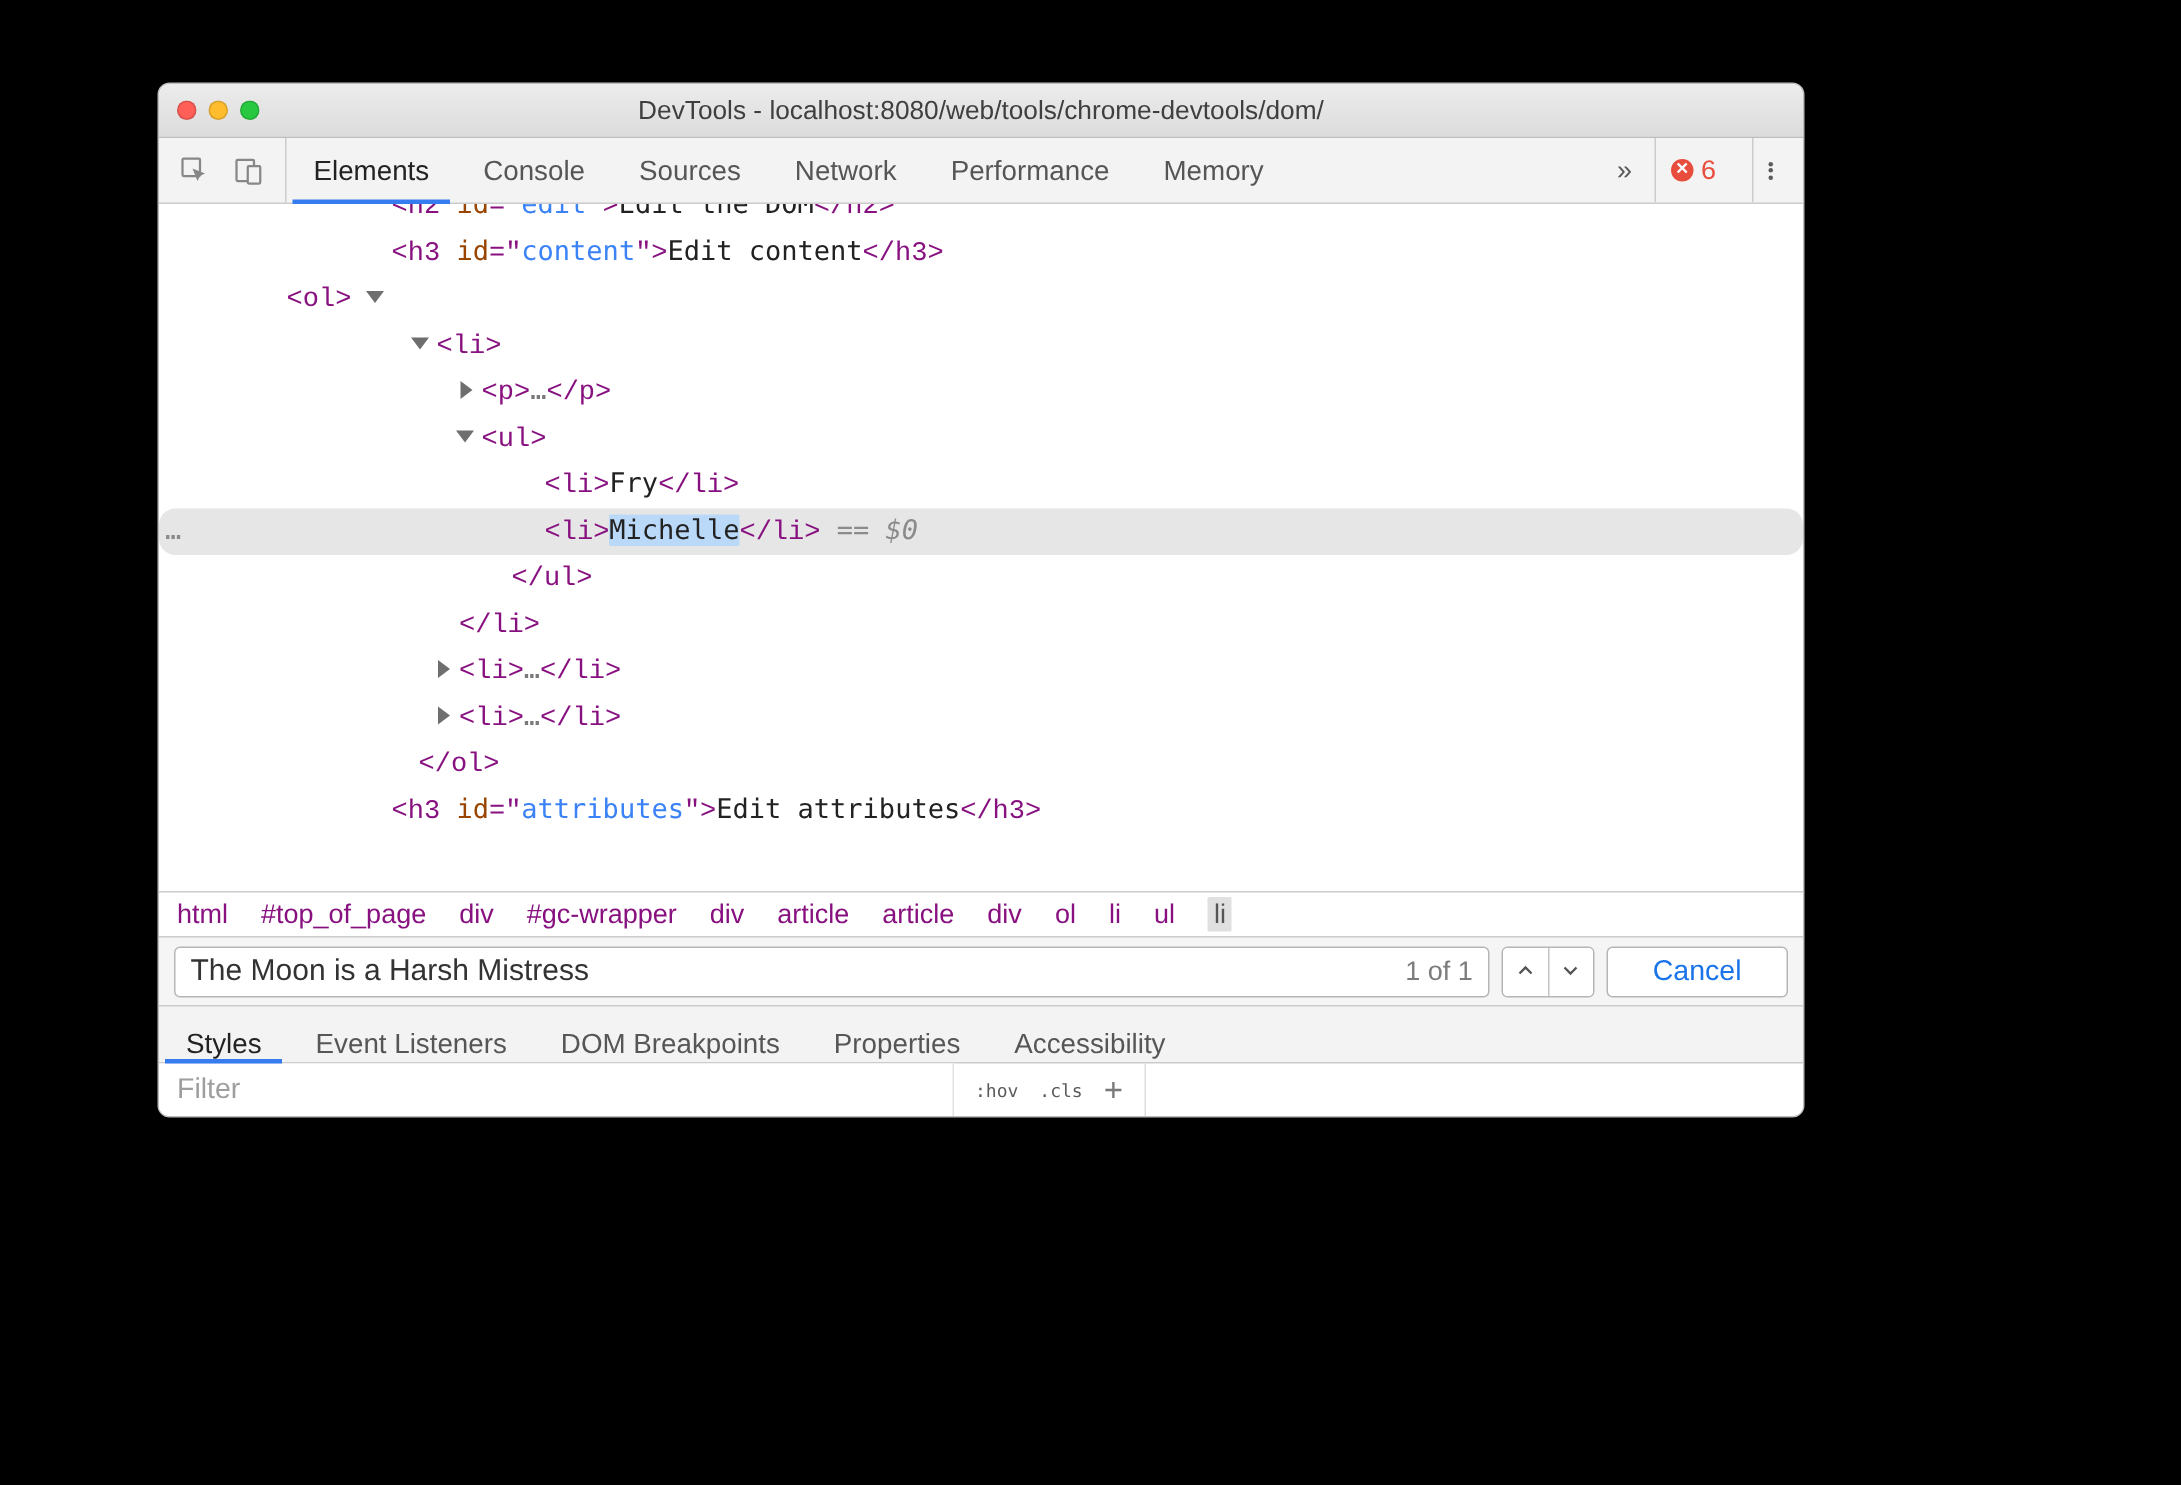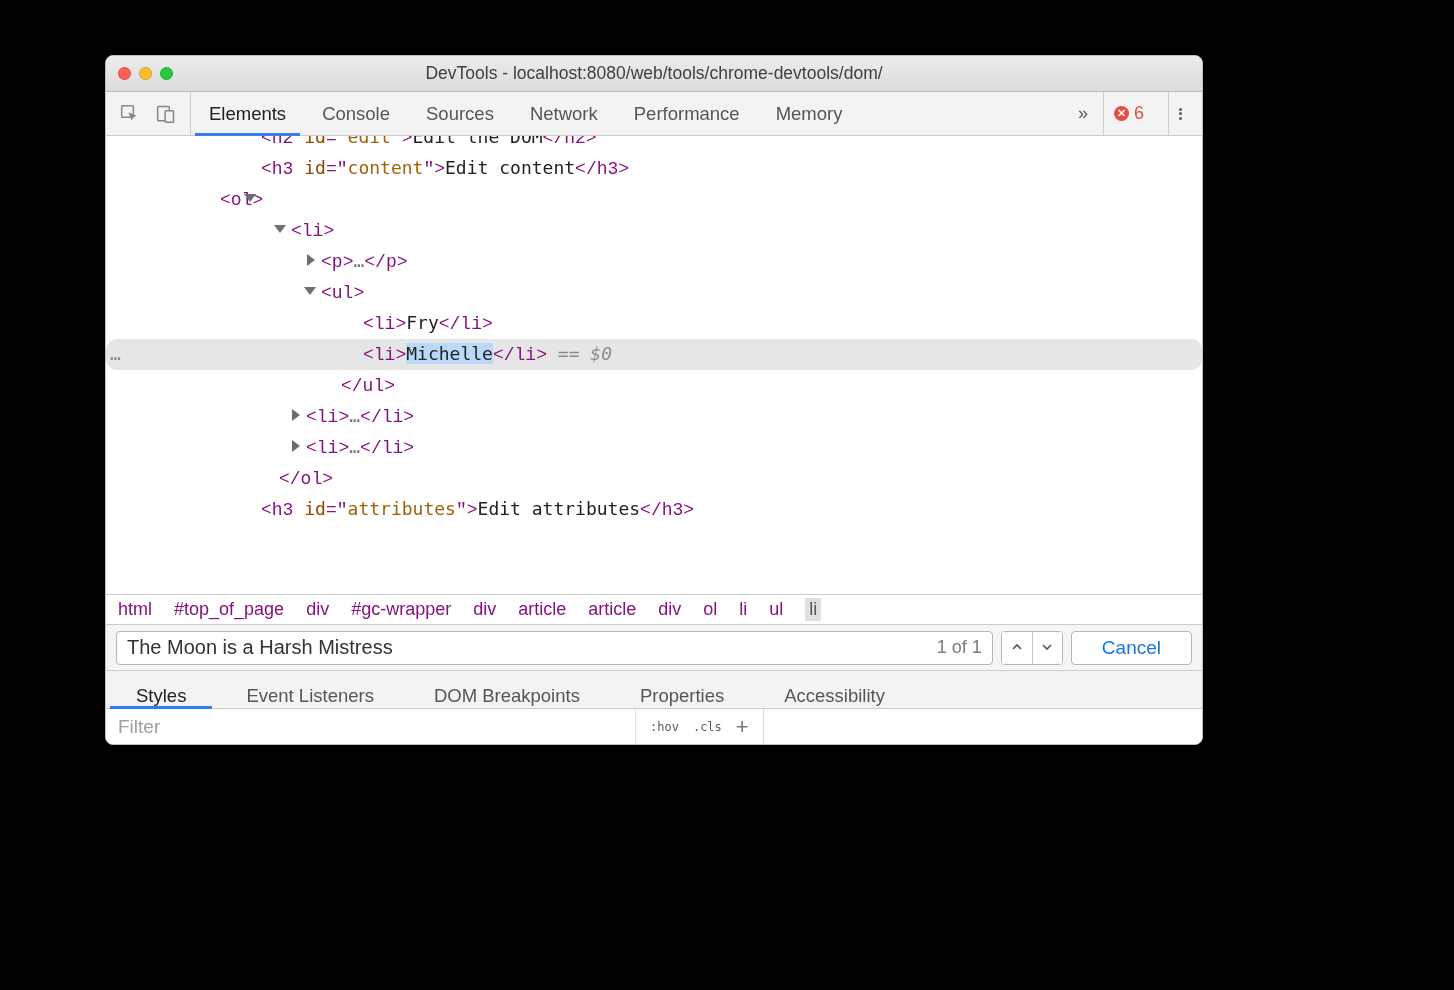--- a/index.html
+++ b/index.html
@@ -94,21 +94,21 @@
   .hl-row { background: #e6e6e6; }
   .hl-row::before {
     content: "…"; position: absolute; left: 4px; color: #8a8a8a; font-size: 18px;
   }
   .hl-text { background: #bad9f8; border-radius: 1px; }
   .arrow { position: absolute; width: 0; height: 0; }
   .arrow.d { border-left: 6px solid transparent; border-right: 6px solid transparent; border-top: 8px solid #6e6e6e; }
   .arrow.r { border-top: 6px solid transparent; border-bottom: 6px solid transparent; border-left: 8px solid #6e6e6e; }
   .c-tag { color: #881180; font-family: Liberation Mono, monospace; }
   .c-attn { color: #994500; }
-  .c-attv { color: #a16207; }
+  .c-attv { color: #3b82f6; }
   .c-txt { color: #222; }
   .c-ell { color: #7a7a7a; }
   .c-faint { color: #8b8b8b; font-style: italic; }
 
   .breadcrumbs {
     height: 30px; border-top: 1px solid #ccc; background: #fff;
     display: flex; align-items: center; gap: 22px; padding: 0 12px;
     font-size: 18px; color: #881180;
     font-family: -apple-system, BlinkMacSystemFont, Arial, sans-serif;
   }
@@ -136,21 +136,21 @@
   .search-nav button + button { border-left: 1px solid #c4c4c4; }
   .cancel-btn {
     height: 34px; padding: 0 30px; border: 1px solid #b6b6b6; border-radius: 4px;
     background: #fff; color: #1a73e8; font-size: 19px;
   }
 
   .subtab-row {
     height: 38px; border-top: 1px solid #ccc; background: #f3f3f3;
     display: flex; align-items: stretch; font-size: 18.5px;
   }
-  .subtab { padding: 0 30px; display: flex; align-items: center; color: #565656; position: relative; margin-top: 12px; }
+  .subtab { padding: 0 18px; display: flex; align-items: center; color: #565656; position: relative; margin-top: 12px; }
   .subtab.active { color: #222; }
   .subtab.active::after { content:""; position:absolute; left:4px; right:4px; bottom:-1px; height:3px; background:#367cf1; }
 
   .styles-row {
     height: 36px; border-top: 1px solid #ccc; display:flex; background:#fff;
   }
   .filter-input {
     flex: 0 0 530px; border: none; outline: none; padding: 0 12px;
     font-size: 19px; color: #000000; border-right: 1px solid #e2e2e2;
   }
@@ -217,21 +217,21 @@
   <div class="dom-panel">
     <div class="dom-scroll">
       <div class="dom-line" style="padding-left:155px; margin-top:-14px;">
         <span class="c-tag">&lt;<span>h2</span></span>
         <span class="c-attn"> <span>id</span></span><span class="c-tag">="</span><span class="c-attv">edit</span><span class="c-tag">"&gt;</span><span class="c-txt">Edit the DOM</span><span class="c-tag">&lt;<span>/h2</span>&gt;</span>
       </div>
       <div class="dom-line" style="padding-left:155px;">
         <span class="c-tag">&lt;<span>h3</span></span>
         <span class="c-attn"> <span>id</span></span><span class="c-tag">="</span><span class="c-attv">content</span><span class="c-tag">"&gt;</span><span class="c-txt">Edit content</span><span class="c-tag">&lt;<span>/h3</span>&gt;</span>
       </div>
-      <div class="dom-line" style="padding-left:114px;">
+      <div class="dom-line" style="padding-left:85px;">
         <span class="arrow d" style="left:138px; top:10px;"></span>
         <span class="c-tag">&lt;<span>ol</span>&gt;</span>
       </div>
       <div class="dom-line" style="padding-left:185px;">
         <span class="arrow d" style="left:168px; top:10px;"></span>
         <span class="c-tag">&lt;<span>li</span>&gt;</span>
       </div>
       <div class="dom-line" style="padding-left:215px;">
         <span class="arrow r" style="left:201px; top:8px;"></span>
         <span class="c-tag">&lt;<span>p</span>&gt;</span><span class="c-ell">…</span><span class="c-tag">&lt;<span>/p</span>&gt;</span>
@@ -241,20 +241,23 @@
         <span class="c-tag">&lt;<span>ul</span>&gt;</span>
       </div>
       <div class="dom-line" style="padding-left:257px;">
         <span class="c-tag">&lt;<span>li</span>&gt;</span><span class="c-txt">Fry</span><span class="c-tag">&lt;<span>/li</span>&gt;</span>
       </div>
       <div class="dom-line hl-row" style="padding-left:257px;border-radius:11px;">
         <span class="c-tag">&lt;<span>li</span>&gt;</span><span class="c-txt hl-text">Michelle</span><span class="c-tag">&lt;<span>/li</span>&gt;</span><span class="c-faint"> == $0</span>
       </div>
       <div class="dom-line" style="padding-left:235px;">
         <span class="c-tag">&lt;<span>/ul</span>&gt;</span>
+      </div>
+      <div class="dom-line" style="padding-left:200px;">
+        <span class="c-tag">&lt;<span>/li</span>&gt;</span>
       </div>
       <div class="dom-line" style="padding-left:200px;">
         <span class="arrow r" style="left:186px; top:8px;"></span>
         <span class="c-tag">&lt;<span>li</span>&gt;</span><span class="c-ell">…</span><span class="c-tag">&lt;<span>/li</span>&gt;</span>
       </div>
       <div class="dom-line" style="padding-left:200px;">
         <span class="arrow r" style="left:186px; top:8px;"></span>
         <span class="c-tag">&lt;<span>li</span>&gt;</span><span class="c-ell">…</span><span class="c-tag">&lt;<span>/li</span>&gt;</span>
       </div>
       <div class="dom-line" style="padding-left:173px;">

